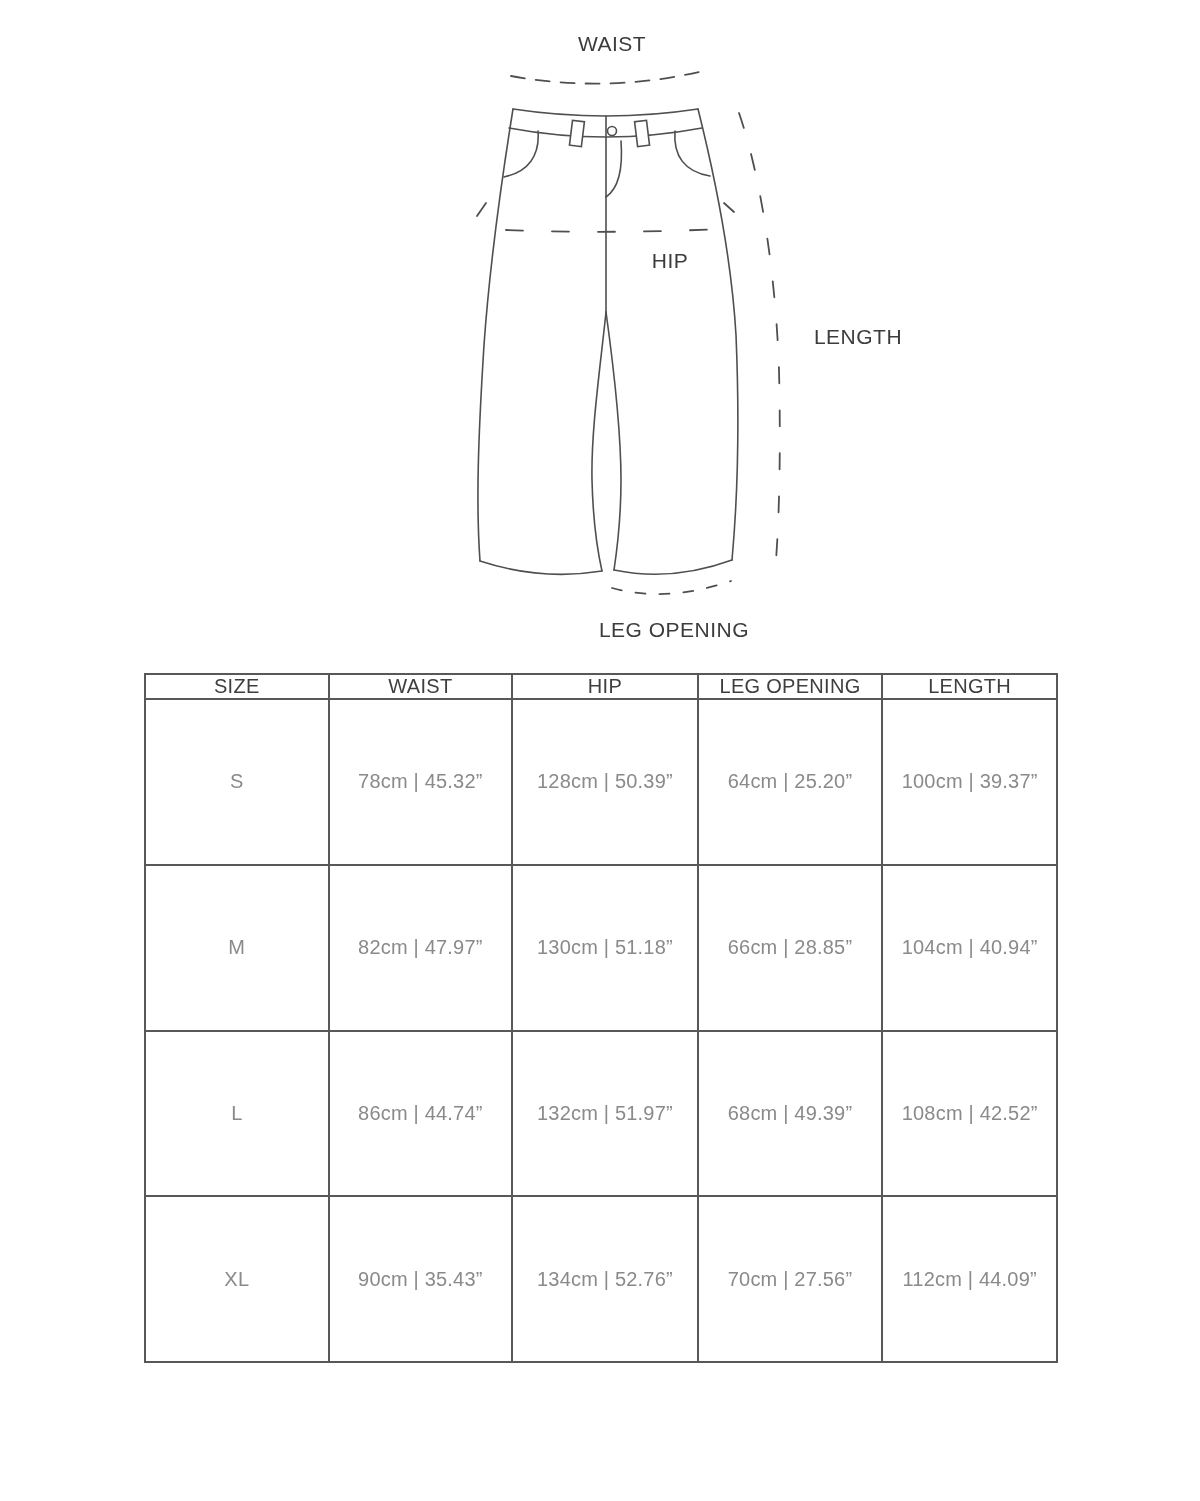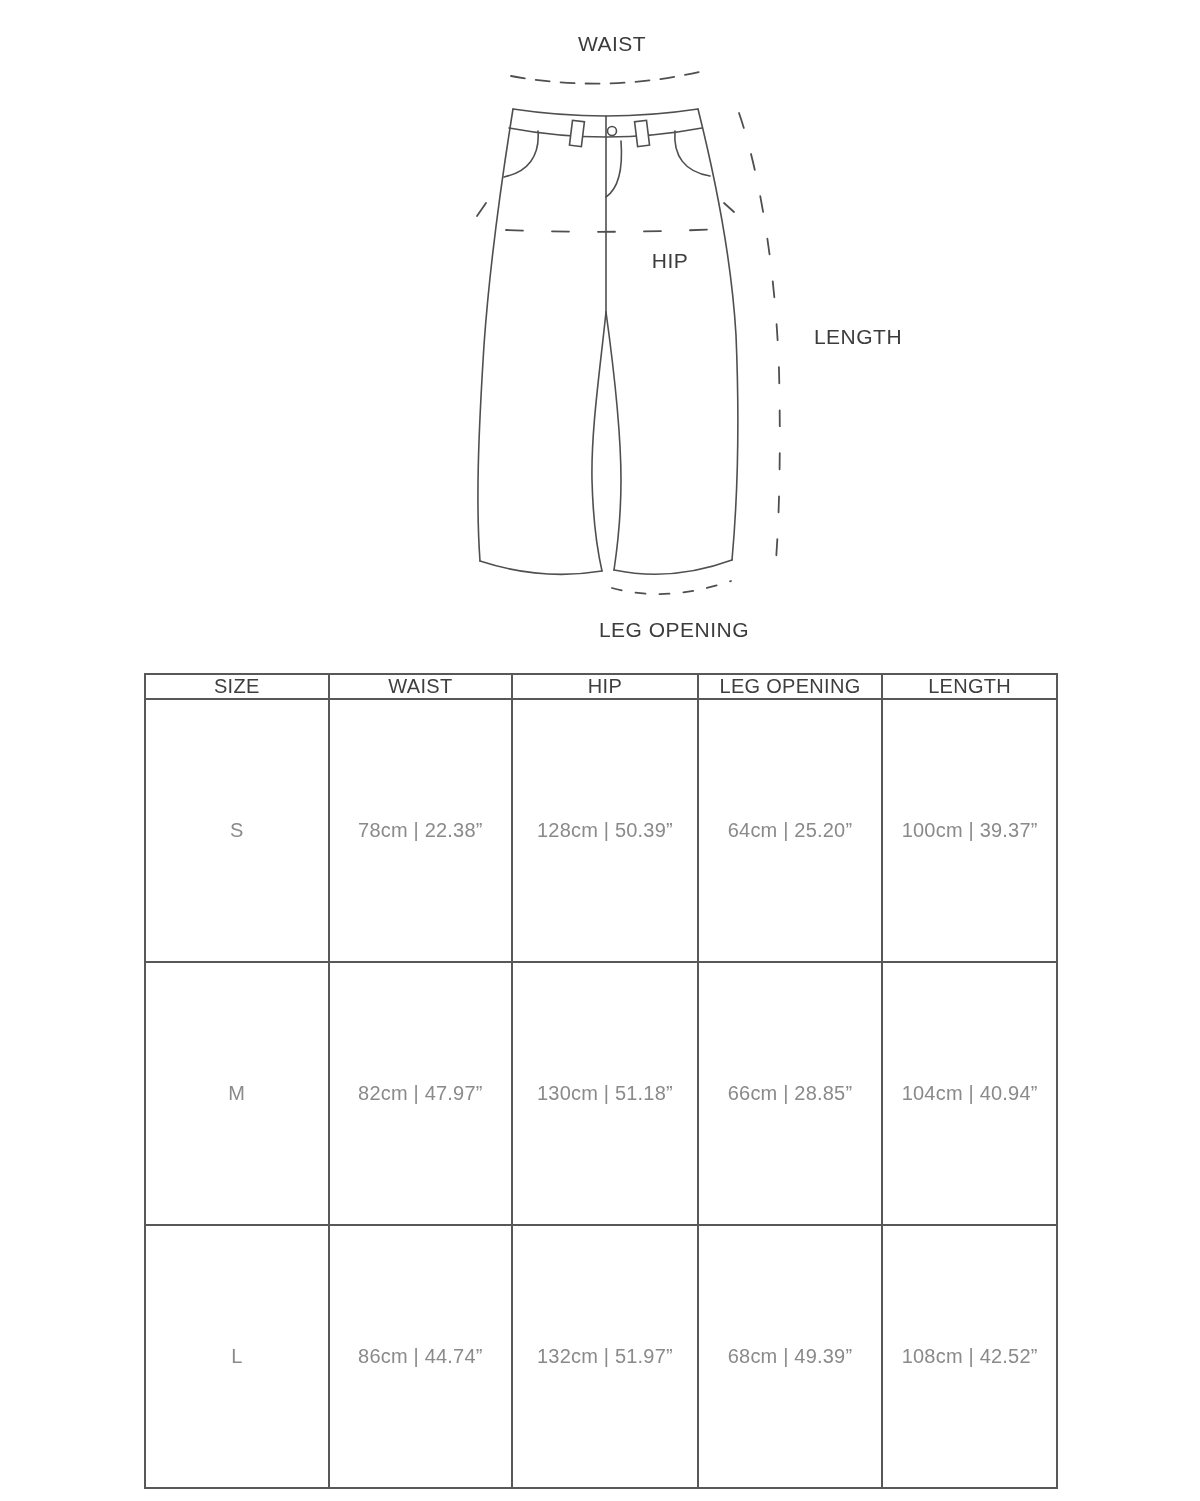--- a/index.html
+++ b/index.html
@@ -26,21 +26,21 @@
     font-family: "Liberation Sans", sans-serif;
     font-size: 21px;
     letter-spacing: 0.5px;
     fill: #3c3c3c;
   }
   table.size-table {
     position: absolute;
     left: 144px;
     top: 673px;
     width: 914px;
-    height: 816px;
+    height: 690px;
     border-collapse: collapse;
     table-layout: fixed;
     background: #ffffff;
   }
   table.size-table th,
   table.size-table td {
     border: 2px solid #585858;
     text-align: center;
     vertical-align: middle;
     padding: 0;
@@ -113,33 +113,40 @@
       <th>SIZE</th>
       <th>WAIST</th>
       <th>HIP</th>
       <th>LEG OPENING</th>
       <th>LENGTH</th>
     </tr>
   </thead>
   <tbody>
     <tr>
       <td class="size-col">S</td>
-      <td>78cm | 22.38”</td>
+      <td>78cm | 45.32”</td>
       <td>128cm | 50.39”</td>
       <td>64cm | 25.20”</td>
       <td>100cm | 39.37”</td>
     </tr>
     <tr>
       <td class="size-col">M</td>
       <td>82cm | 47.97”</td>
       <td>130cm | 51.18”</td>
       <td>66cm | 28.85”</td>
       <td>104cm | 40.94”</td>
     </tr>
     <tr>
       <td class="size-col">L</td>
       <td>86cm | 44.74”</td>
       <td>132cm | 51.97”</td>
       <td>68cm | 49.39”</td>
       <td>108cm | 42.52”</td>
     </tr>
+    <tr>
+      <td class="size-col">XL</td>
+      <td>90cm | 35.43”</td>
+      <td>134cm | 52.76”</td>
+      <td>70cm | 27.56”</td>
+      <td>112cm | 44.09”</td>
+    </tr>
   </tbody>
 </table>
 
 </body></html>

